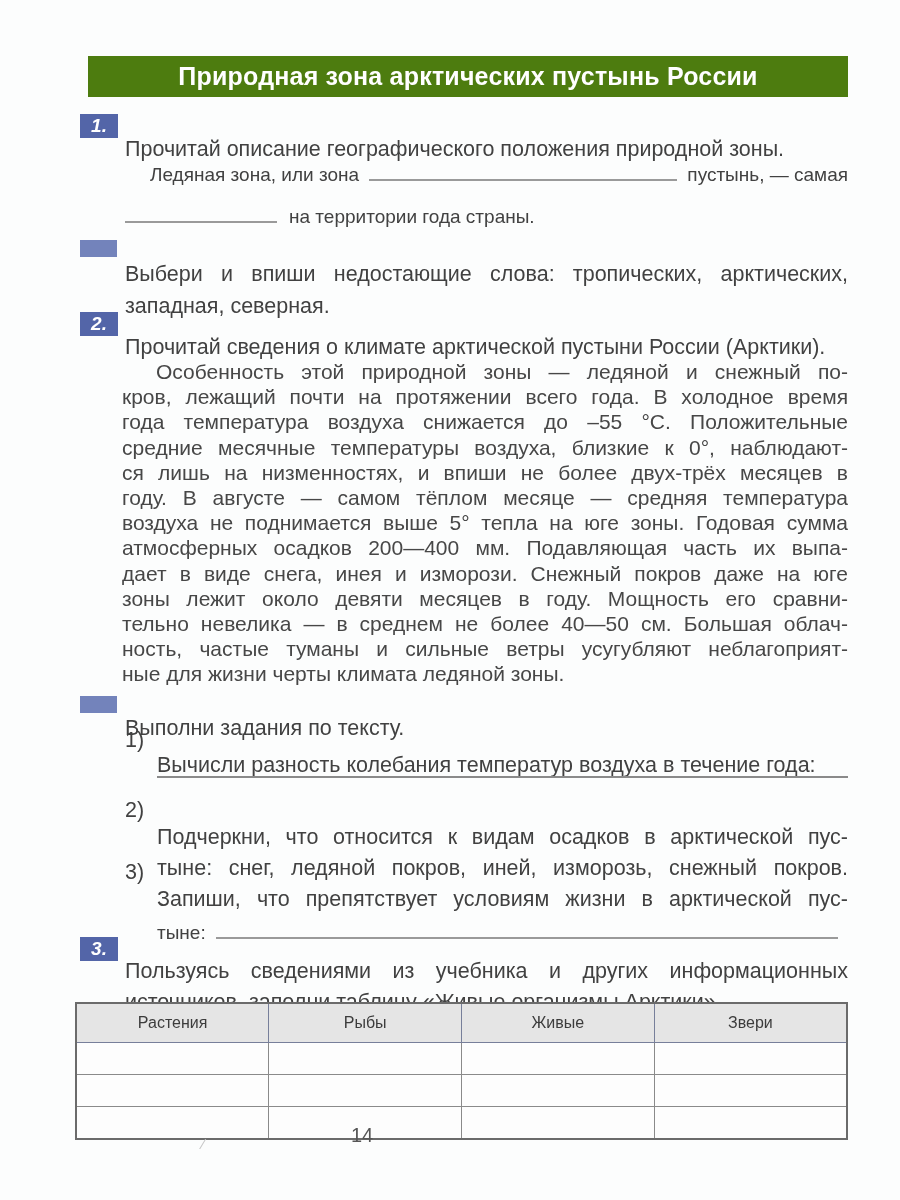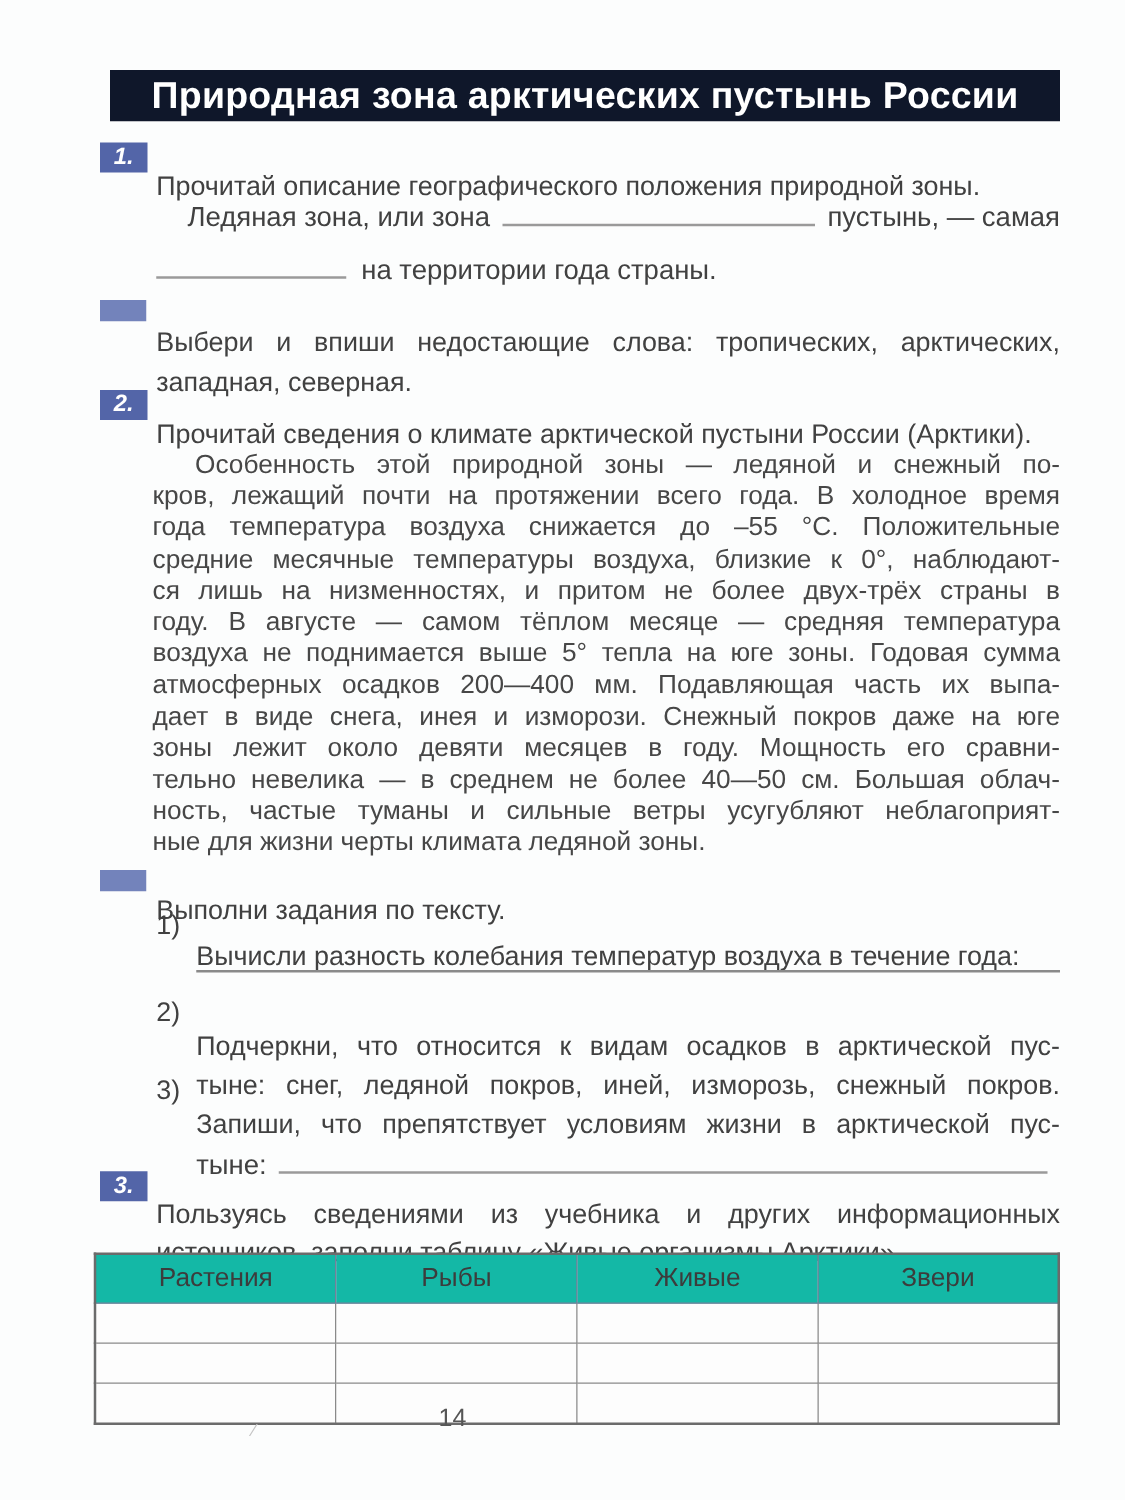--- a/index.html
+++ b/index.html
@@ -7,62 +7,62 @@
     width:900px;height:1200px;position:relative;
     background:#fcfdfd;
     font-family:"Liberation Sans", sans-serif;
     color:#454545;
     -webkit-font-smoothing:antialiased;
   }
   .abs{position:absolute;}
   
   .banner{
     top:56px;left:88px;width:760px;height:41px;
-    background:#0f172a;color:#ffffff;
-    font-size:30px;font-weight:bold;
+    background:#4d7c0f;color:#ffffff;
+    font-size:25px;font-weight:bold;
     line-height:41px;text-align:center;
     letter-spacing:.2px;
   }
   
   .badge-num{
     width:38px;height:24px;background:#5365a8;color:#ffffff;
     font-size:19px;font-weight:bold;font-style:italic;
     line-height:24px;text-align:center;left:80px;
   }
   
   .badge-sub{
     width:37px;height:17px;background:#7383bb;left:80px;
   }
   .txt{font-size:21.5px;line-height:26px;color:#414141;margin-top:24px;}
   .col{left:125px;width:723px;}
   .lines-32 div{line-height:32px;}
   .lines-31 div{line-height:31px;}
   .lines-30 div{line-height:30.5px;}
   .jl{text-align:justify;text-align-last:justify;}
   
-  .fill{display:flex;align-items:baseline;font-size:22px;color:#414141;text-align:center;}
+  .fill{display:flex;align-items:baseline;font-size:19px;color:#414141;text-align:center;}
   .blank{border-bottom:2px solid #9a9a9a;height:22px;}
   .blank.grow{flex:1 1 auto;min-width:150px;margin:0 10px;}
   .blank.fixed{flex:0 0 152px;margin-right:12px;}
   
   .para{left:122px;width:726px;font-size:21px;color:#474747;margin-top:16px;}
   .para div{line-height:25.2px;}
   .para .indent{padding-left:34px;}
   
   .inum{left:125px;font-size:21.5px;color:#414141;}
   .icol{left:157px;width:691px;}
   .rule{border-bottom:2px solid #8a8a8a;height:14px;left:157px;width:691px;}
   
   .ztable{
     left:75px;top:1002px;width:773px;
     border-collapse:collapse;table-layout:fixed;
   }
   .ztable th{
-    background:#14b8a6;height:36px;font-weight:normal;
-    font-size:21px;color:#3c3c3c;
+    background:#e5e5e5;height:36px;font-weight:normal;
+    font-size:16px;color:#3c3c3c;
     border:1.6px solid #777f9a;
   }
   .ztable td{height:29px;border:1.5px solid #8a8a8a;background:#fdfdfd;}
   .ztable{border:2px solid #6b6b6b;}
   .pagenum{top:1124px;left:0;width:724px;text-align:center;
     font-size:20px;color:#565656;}
   .artifact{top:1136px;left:202px;font-size:14px;color:#c3c3c3;}
 </style>
 </head>
 <body>
@@ -89,21 +89,21 @@
 </div>
 
 <div class="abs badge-num" style="top:312px">2.</div>
 <div class="abs txt col" style="top:310px">Прочитай сведения о климате арктической пустыни России (Арктики).</div>
 
 <div class="abs para" style="top:343px">
   <div class="jl indent">Особенность этой природной зоны — ледяной и снежный по-</div>
   <div class="jl">кров, лежащий почти на протяжении всего года. В холодное время</div>
   <div class="jl">года температура воздуха снижается до –55 °С. Положительные</div>
   <div class="jl">средние месячные температуры воздуха, близкие к 0°, наблюдают-</div>
-  <div class="jl">ся лишь на низменностях, и притом не более двух-трёх страны в</div>
+  <div class="jl">ся лишь на низменностях, и впиши не более двух-трёх месяцев в</div>
   <div class="jl">году. В августе — самом тёплом месяце — средняя температура</div>
   <div class="jl">воздуха не поднимается выше 5° тепла на юге зоны. Годовая сумма</div>
   <div class="jl">атмосферных осадков 200—400 мм. Подавляющая часть их выпа-</div>
   <div class="jl">дает в виде снега, инея и изморози. Снежный покров даже на юге</div>
   <div class="jl">зоны лежит около девяти месяцев в году. Мощность его сравни-</div>
   <div class="jl">тельно невелика — в среднем не более 40—50 см. Большая облач-</div>
   <div class="jl">ность, частые туманы и сильные ветры усугубляют неблагоприят-</div>
   <div>ные для жизни черты климата ледяной зоны.</div>
 </div>
 

